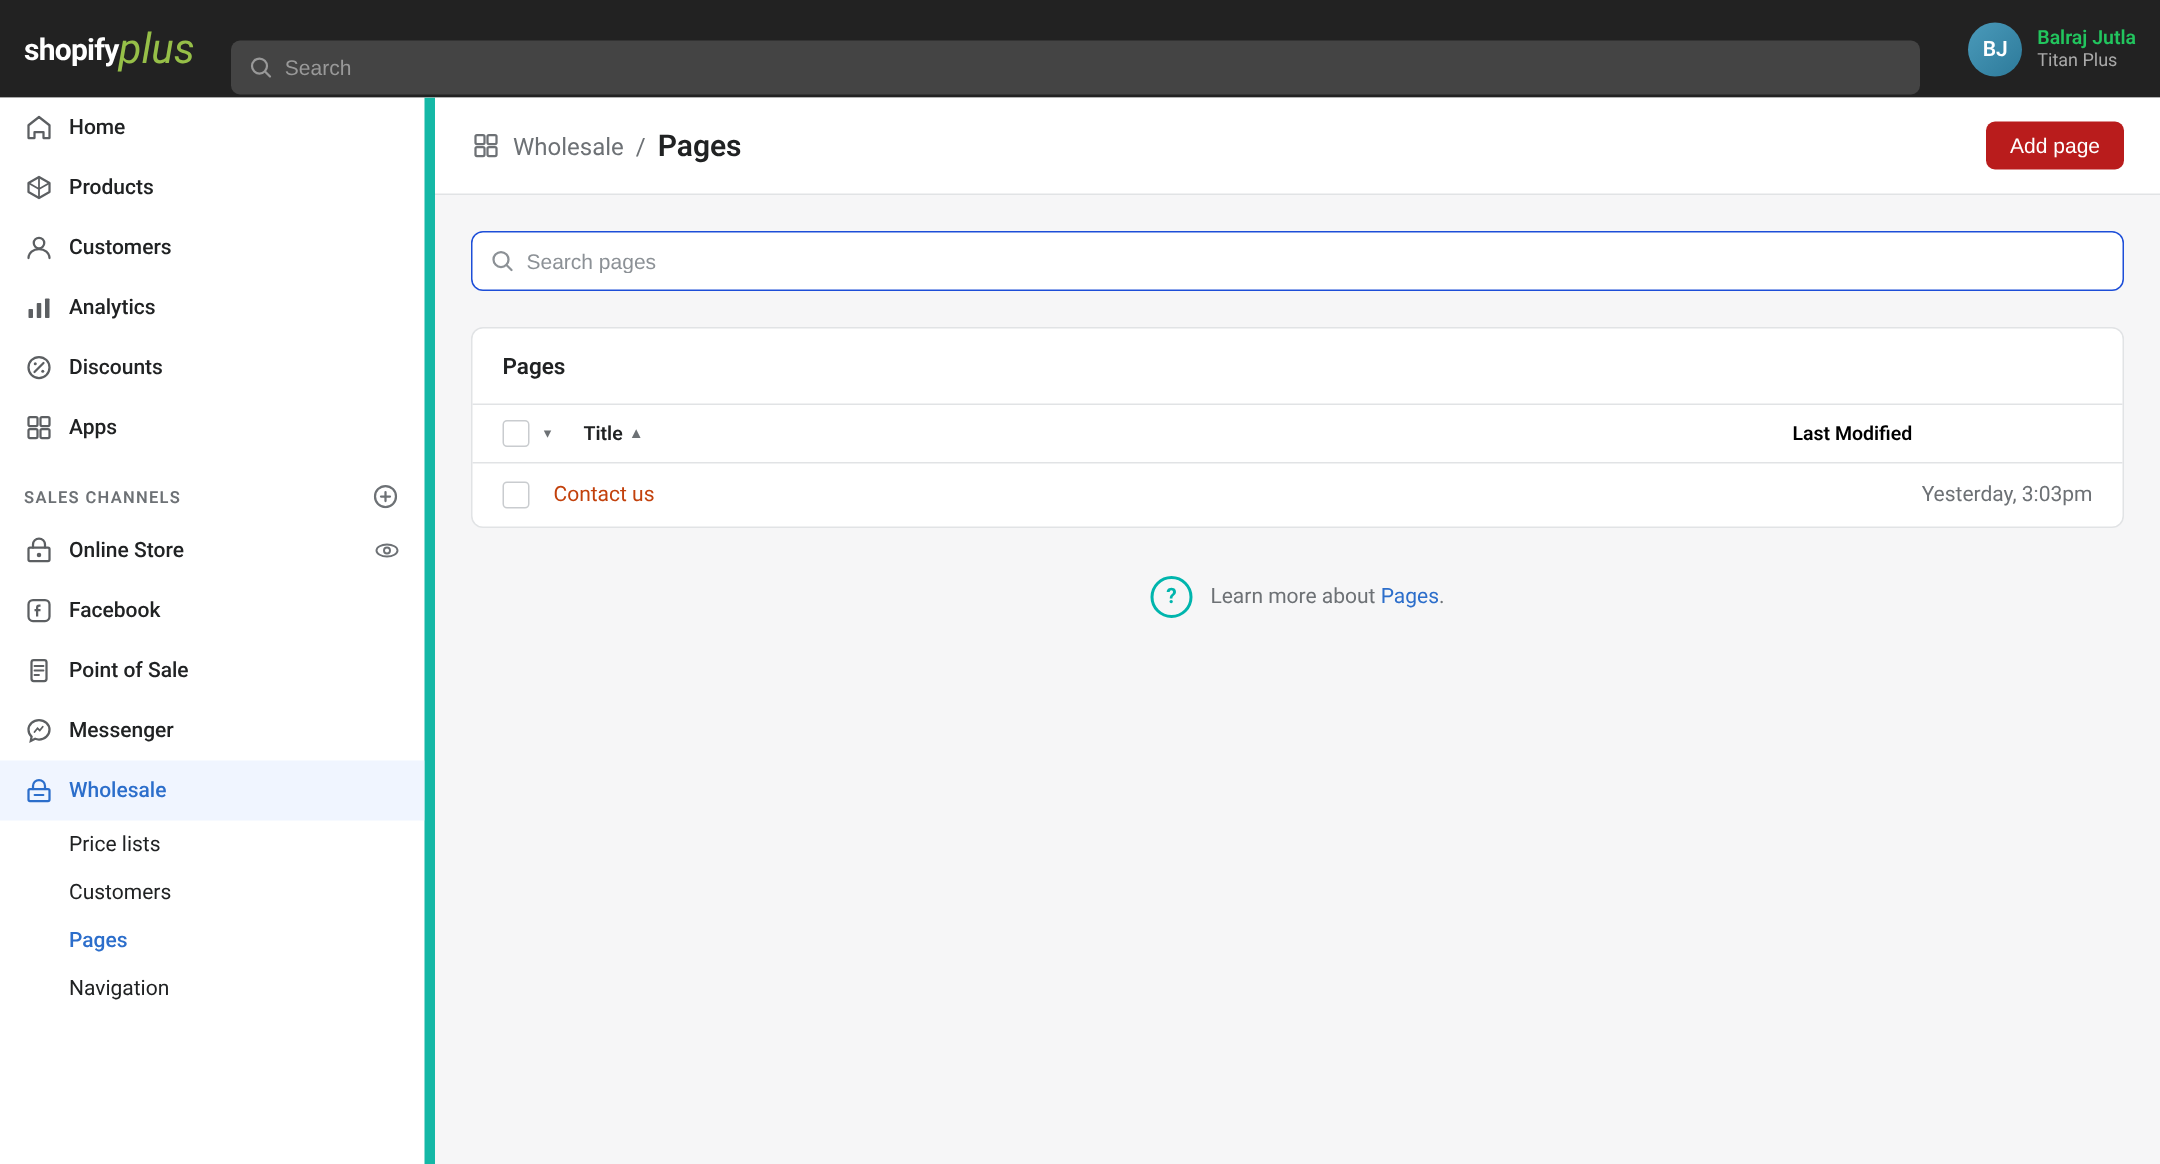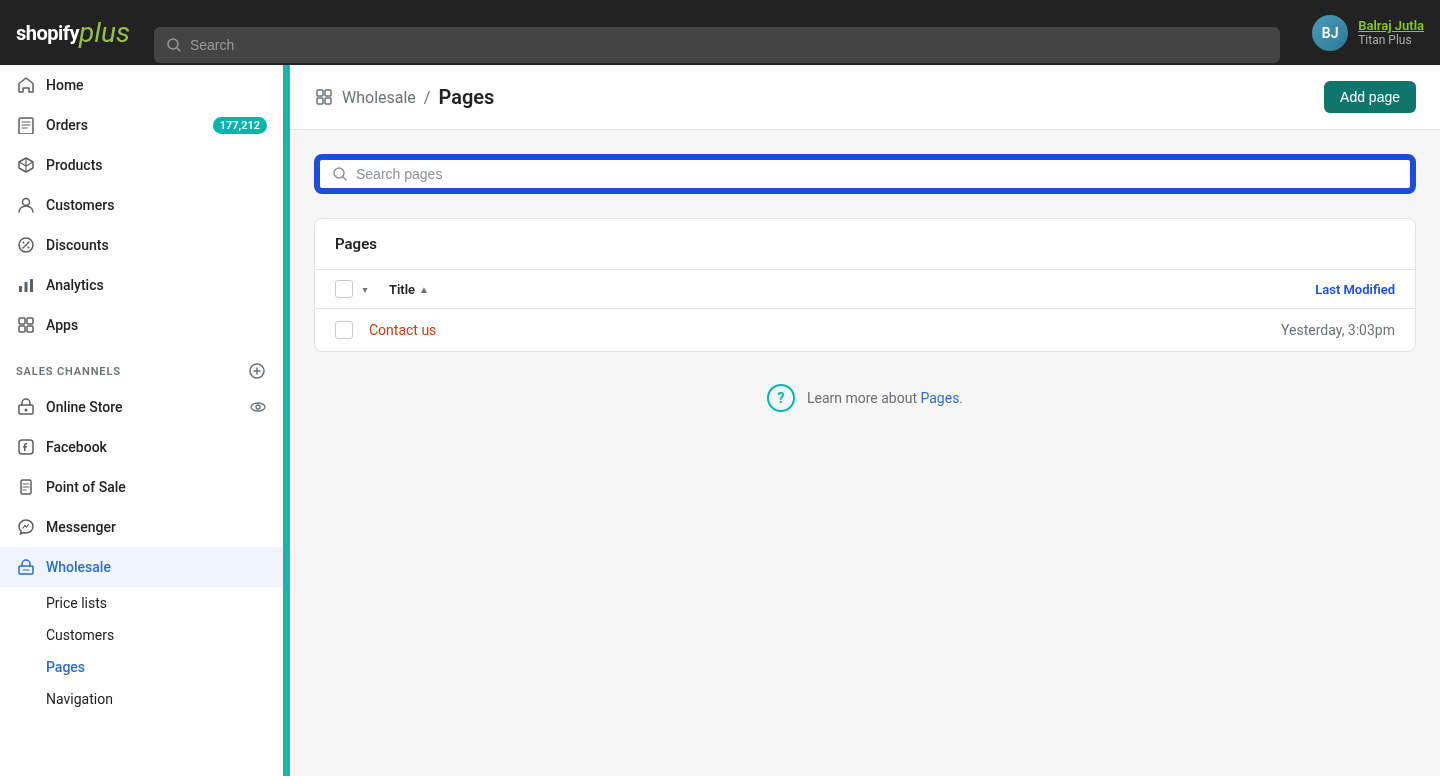--- a/index.html
+++ b/index.html
@@ -62,21 +62,21 @@
       border-radius: 50%;
       background: linear-gradient(135deg, #4a9aba, #2d7a9a);
       display: flex;
       align-items: center;
       justify-content: center;
       color: white;
       font-size: 14px;
       font-weight: 600;
     }
     .user-info { display: flex; flex-direction: column; }
-    .user-name { color: #84cc16; font-size: 13px; font-weight: 600; text-decoration: underline; }
+    .user-name { color: #22c55e; font-size: 13px; font-weight: 600; }
     .user-store { color: #aaa; font-size: 12px; }
 
     
     .main-layout {
       display: flex;
       flex: 1;
       overflow: hidden;
     }
 
     
@@ -167,37 +167,37 @@
       align-items: center;
       gap: 8px;
       font-size: 16px;
     }
     .breadcrumb-icon { color: #6d7175; display: flex; align-items: center; }
     .breadcrumb-link { color: #6d7175; text-decoration: none; font-weight: 400; }
     .breadcrumb-sep { color: #6d7175; }
     .breadcrumb-current { color: #202223; font-weight: 600; font-size: 20px; }
 
     .add-page-btn {
-      background: #0f766e;
+      background: #b91c1c;
       color: #fff;
       border: none;
       border-radius: 6px;
       padding: 8px 16px;
       font-size: 14px;
       font-weight: 500;
       cursor: pointer;
     }
 
     .content-body {
       padding: 24px;
     }
 
     .search-pages-bar {
       background: #fff;
-      border: 6px solid #1d4ed8;
+      border: 1px solid #1d4ed8;
       border-radius: 8px;
       height: 40px;
       display: flex;
       align-items: center;
       padding: 0 12px;
       gap: 8px;
       margin-bottom: 24px;
     }
     .search-pages-bar input {
       border: none;
@@ -254,23 +254,22 @@
       font-size: 13px;
       font-weight: 600;
       color: #202223;
       cursor: pointer;
     }
     .col-sort { font-size: 10px; color: #6d7175; }
     .col-last-modified {
       margin-left: auto;
       font-size: 13px;
       font-weight: 600;
-      color: #1d4ed8;
+      color: #000000;
       min-width: 200px;
-      text-align: right;
     }
 
     .table-row {
       display: flex;
       align-items: center;
       padding: 12px 20px;
       border-bottom: 1px solid #e1e3e5;
       gap: 16px;
     }
     .table-row:last-child { border-bottom: none; }
@@ -342,72 +341,62 @@
 
     <div class="sidebar-nav-item">
       <span class="sidebar-icon">
         <svg width="18" height="18" viewBox="0 0 18 18" fill="none">
           <path d="M2 7.5L9 2l7 5.5V16H12v-4H6v4H2V7.5z" stroke="#5c5f62" stroke-width="1.5" fill="none" stroke-linejoin="round"></path>
         </svg>
       </span>
       <span>Home</span>
     </div>
 
-    <div class="sidebar-nav-item">
-      <span class="sidebar-icon">
-        <svg width="18" height="18" viewBox="0 0 18 18" fill="none">
-          <rect x="2" y="2" width="14" height="16" rx="1.5" stroke="#5c5f62" stroke-width="1.5"></rect>
-          <path d="M5 6h8M5 9h8M5 12h5" stroke="#5c5f62" stroke-width="1.2" stroke-linecap="round"></path>
-        </svg>
-      </span>
-      <span>Orders</span>
-      <span class="badge">177,212</span>
-    </div>
 
     <div class="sidebar-nav-item">
       <span class="sidebar-icon">
         <svg width="18" height="18" viewBox="0 0 18 18" fill="none">
           <path d="M9 2l7 4v6l-7 4-7-4V6l7-4z" stroke="#5c5f62" stroke-width="1.5" fill="none" stroke-linejoin="round"></path>
           <path d="M9 2v14M2 6l7 4 7-4" stroke="#5c5f62" stroke-width="1.2"></path>
         </svg>
       </span>
       <span>Products</span>
     </div>
 
     <div class="sidebar-nav-item">
       <span class="sidebar-icon">
         <svg width="18" height="18" viewBox="0 0 18 18" fill="none">
           <circle cx="9" cy="6" r="3.5" stroke="#5c5f62" stroke-width="1.5"></circle>
           <path d="M2 16c0-3.314 3.134-6 7-6s7 2.686 7 6" stroke="#5c5f62" stroke-width="1.5" stroke-linecap="round"></path>
         </svg>
       </span>
       <span>Customers</span>
+    </div>
+
+    <div class="sidebar-nav-item">
+      <span class="sidebar-icon">
+        <svg width="18" height="18" viewBox="0 0 18 18" fill="none">
+          <rect x="2" y="10" width="3" height="6" rx="0.5" fill="#5c5f62"></rect>
+          <rect x="7.5" y="6" width="3" height="10" rx="0.5" fill="#5c5f62"></rect>
+          <rect x="13" y="3" width="3" height="13" rx="0.5" fill="#5c5f62"></rect>
+        </svg>
+      </span>
+      <span>Analytics</span>
     </div>
 
     <div class="sidebar-nav-item">
       <span class="sidebar-icon">
         <svg width="18" height="18" viewBox="0 0 18 18" fill="none">
           <circle cx="9" cy="9" r="7" stroke="#5c5f62" stroke-width="1.5"></circle>
           <path d="M6 12l6-6" stroke="#5c5f62" stroke-width="1.5" stroke-linecap="round"></path>
           <circle cx="6.5" cy="6.5" r="1" fill="#5c5f62"></circle>
           <circle cx="11.5" cy="11.5" r="1" fill="#5c5f62"></circle>
         </svg>
       </span>
       <span>Discounts</span>
-    </div>
-
-    <div class="sidebar-nav-item">
-      <span class="sidebar-icon">
-        <svg width="18" height="18" viewBox="0 0 18 18" fill="none">
-          <rect x="2" y="10" width="3" height="6" rx="0.5" fill="#5c5f62"></rect>
-          <rect x="7.5" y="6" width="3" height="10" rx="0.5" fill="#5c5f62"></rect>
-          <rect x="13" y="3" width="3" height="13" rx="0.5" fill="#5c5f62"></rect>
-        </svg>
-      </span>
-      <span>Analytics</span>
     </div>
 
     <div class="sidebar-nav-item">
       <span class="sidebar-icon">
         <svg width="18" height="18" viewBox="0 0 18 18" fill="none">
           <rect x="2" y="2" width="6" height="6" rx="1" stroke="#5c5f62" stroke-width="1.5"></rect>
           <rect x="10" y="2" width="6" height="6" rx="1" stroke="#5c5f62" stroke-width="1.5"></rect>
           <rect x="2" y="10" width="6" height="6" rx="1" stroke="#5c5f62" stroke-width="1.5"></rect>
           <rect x="10" y="10" width="6" height="6" rx="1" stroke="#5c5f62" stroke-width="1.5"></rect>
         </svg>

